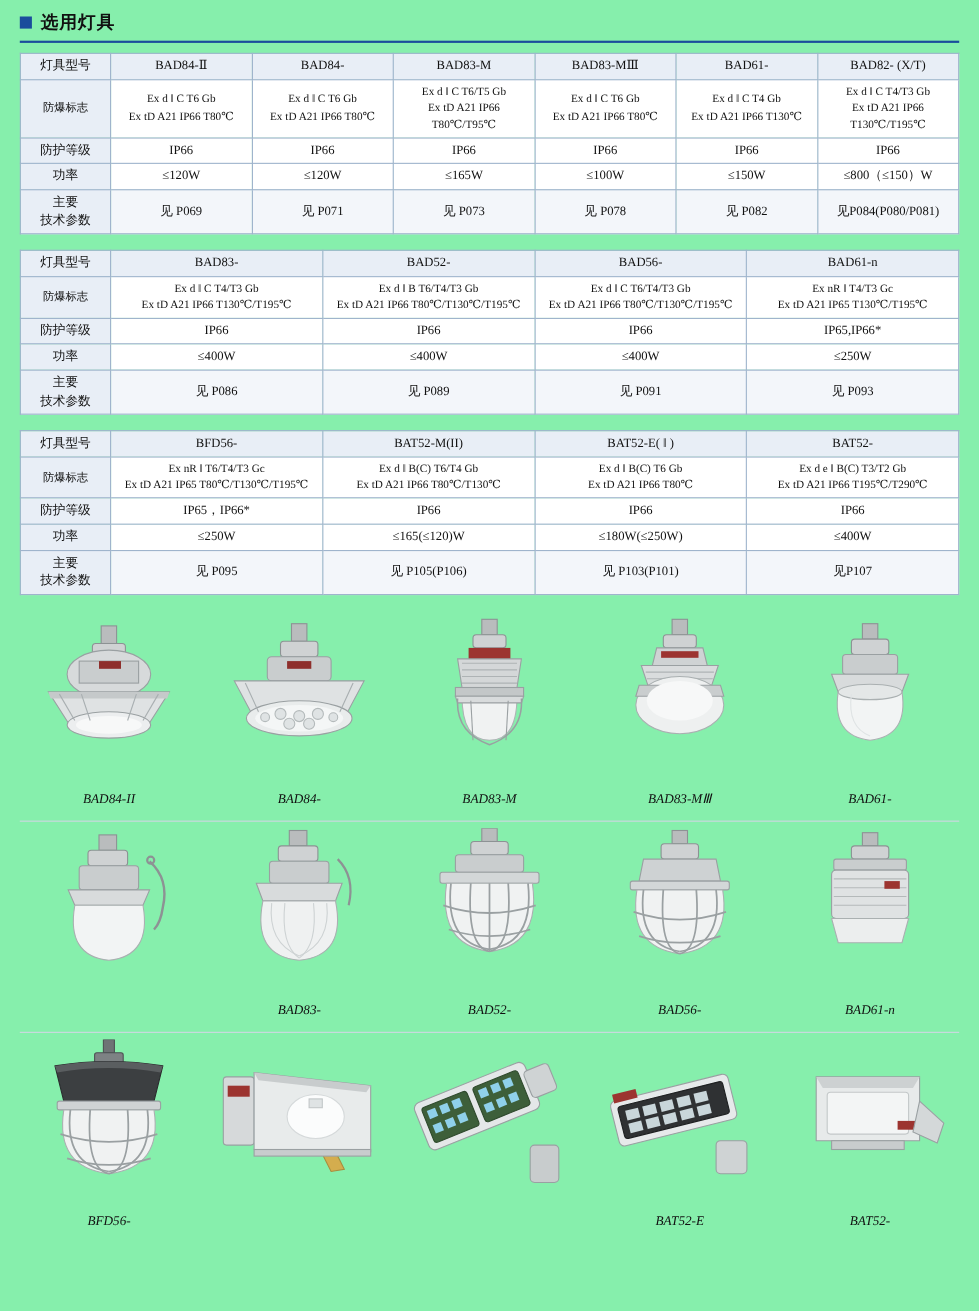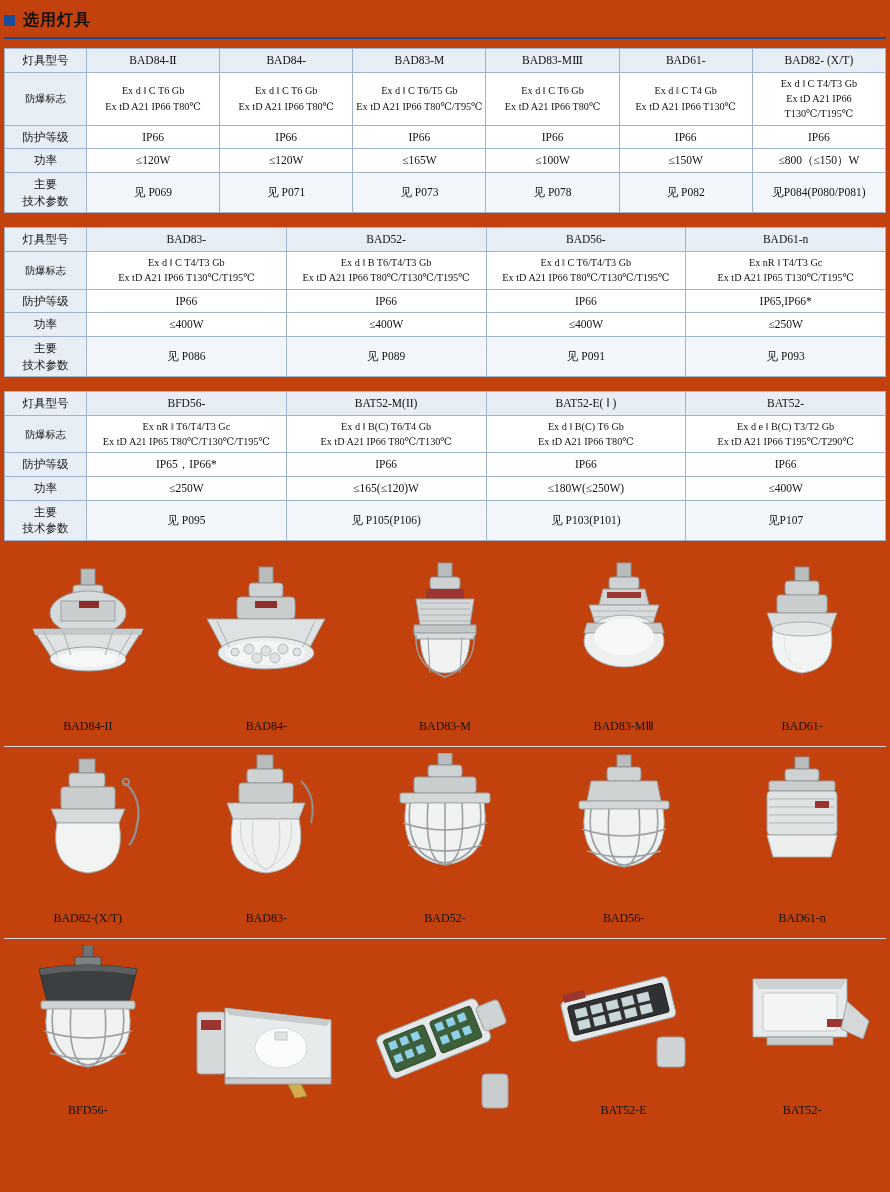--- a/index.html
+++ b/index.html
@@ -5,22 +5,22 @@
   * { box-sizing: border-box; }
   html, body {
     margin: 0; padding: 0;
     background: #ffffff;
     font-family: "Liberation Serif", "DejaVu Serif", serif;
   }
   .page {
     width: 890px;
     min-height: 1192px;
     position: relative;
-    background: #c2410c;
-    padding: 0 4px;
+    background: #86efac;
+    padding: 0 18px;
   }
 
   
   .title-bar {
     display: flex;
     align-items: center;
     gap: 8px;
     padding: 10px 0 6px 0;
     border-bottom: 2px solid #1a4d9c;
     margin-bottom: 9px;
@@ -79,24 +79,24 @@
   table.spec tr.params td.rowhead { background: #e8eef6; }
   .two-line { display: block; }
 
   
   .gallery {
     margin-top: 6px;
   }
   .grow {
     display: flex;
     justify-content: space-between;
-    align-items: flex-end;
     border-top: 1px solid #cfd8e3;
     padding-top: 6px;
     margin-bottom: 2px;
+    font-style: italic;
   }
   .grow:first-child { border-top: none; }
   .gcell {
     width: 19%;
     text-align: center;
   }
   .gimg {
     height: 150px;
     display: flex;
     align-items: flex-end;
@@ -440,21 +440,20 @@
           <svg width="150" height="150" viewBox="0 0 150 150">
             <rect x="66" y="6" width="16" height="14" fill="#b9bcbd" stroke="#8d9294"></rect>
             <rect x="56" y="20" width="36" height="14" rx="3" fill="#cfd2d3" stroke="#8d9294"></rect>
             <rect x="48" y="34" width="54" height="22" rx="3" fill="#c9cdce" stroke="#9aa0a2"></rect>
             <path d="M38 56 L112 56 L106 70 L44 70 Z" fill="#d8dbdc" stroke="#9aa0a2"></path>
             <path d="M44 70 Q36 116 75 120 Q114 116 106 70 Z" fill="#f2f4f4" stroke="#aab0b1"></path>
             <path d="M112 30 Q130 46 124 72 Q122 86 116 92" fill="none" stroke="#8d9294" stroke-width="2.2"></path>
             <circle cx="113" cy="29" r="3.2" fill="none" stroke="#8d9294" stroke-width="2"></circle>
           </svg>
         </div>
-        <div class="glabel">BAD82-(X/T)</div>
       </div>
 
       <div class="gcell">
         <div class="gimg">
           <svg width="150" height="150" viewBox="0 0 150 150">
             <rect x="66" y="2" width="16" height="14" fill="#b9bcbd" stroke="#8d9294"></rect>
             <rect x="56" y="16" width="36" height="14" rx="3" fill="#cfd2d3" stroke="#8d9294"></rect>
             <rect x="48" y="30" width="54" height="20" rx="3" fill="#c9cdce" stroke="#9aa0a2"></rect>
             <path d="M36 50 L114 50 L108 66 L42 66 Z" fill="#d8dbdc" stroke="#9aa0a2"></path>
             <path d="M42 66 Q32 116 75 120 Q118 116 108 66 Z" fill="#eff1f1" stroke="#aab0b1"></path>

